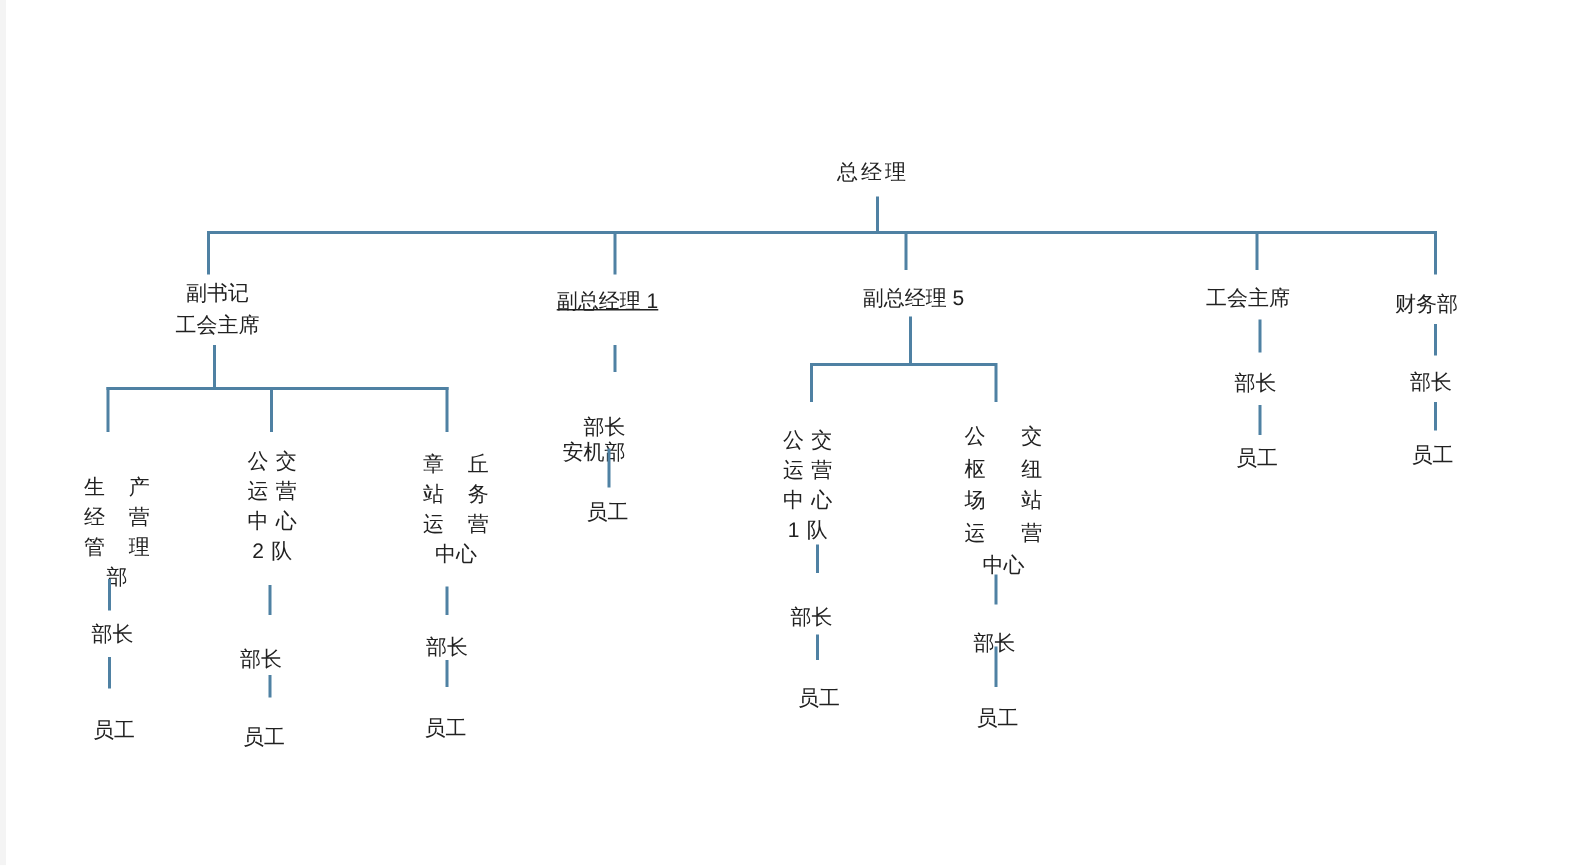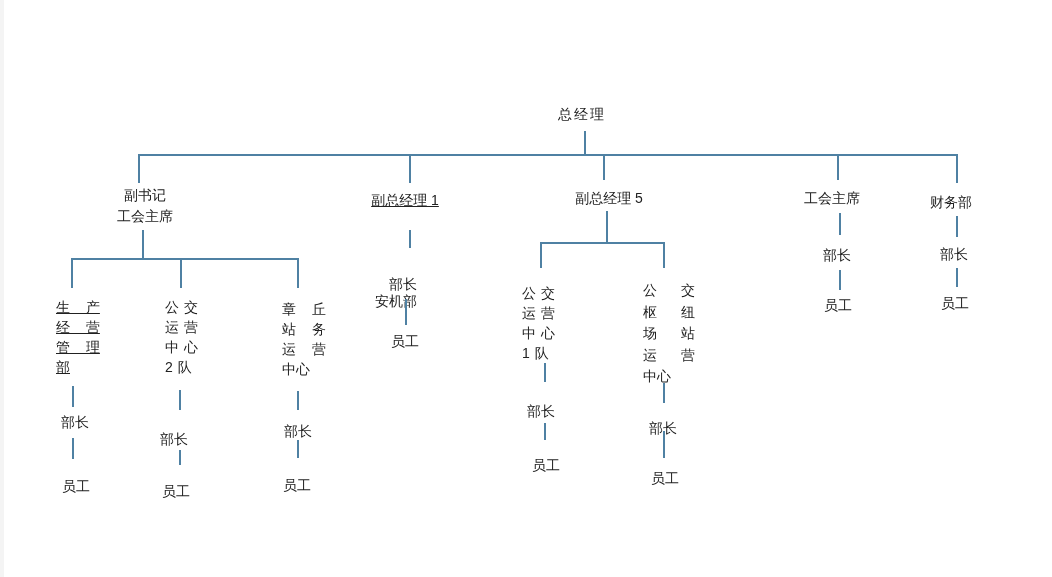--- a/index.html
+++ b/index.html
@@ -4,21 +4,21 @@
 <style>
   html,body{margin:0;padding:0;background:#fff;}
   .canvas{
     position:relative;width:1052px;height:577px;background:#ffffff;
     font-family:"Liberation Sans","DejaVu Sans",sans-serif;
     color:#212121;overflow:hidden;
   }
   .page-edge{position:absolute;left:0;top:0;width:4px;height:100%;background:#f4f4f4;}
   .lbl{position:absolute;font-size:14px;line-height:21px;white-space:pre-line;}
   .c{transform:translateX(-50%);text-align:center;}
-  .wrap{line-height:20px;text-align:left;}
+  .wrap{line-height:20px;text-align:center;}
   .gap-wide{word-spacing:12px;}
   .gap-narrow{word-spacing:1px;}
   .gap-xwide{word-spacing:20px;}
   .tall{line-height:21.5px;}
   .title{font-size:14px;letter-spacing:2px;}
   .vline{position:absolute;width:1.6px;background:var(--line,#4f81a3);}
   .hline{position:absolute;height:1.6px;background:var(--line,#4f81a3);}
 </style>
 </head>
 <body>
@@ -42,21 +42,21 @@
   <div class="lbl c" style="left:609px;top:188px;">副总经理 5</div>
   <div class="lbl c" style="left:832px;top:188px;">工会主席</div>
   <div class="lbl c" style="left:951px;top:192px;">财务部</div>
 
   <div class="vline" style="left:142px;top:230px;height:28px;"></div>
   <div class="hline" style="left:71px;top:258px;width:228px;"></div>
   <div class="vline" style="left:71px;top:258px;height:30px;"></div>
   <div class="vline" style="left:180px;top:258px;height:30px;"></div>
   <div class="vline" style="left:297px;top:258px;height:30px;"></div>
 
-  <div class="lbl wrap gap-wide" style="left:56px;top:297px;text-decoration:underline;">生 产
+  <div class="lbl wrap gap-wide" style="left:56px;top:314px;">生 产
 经 营
 管 理
 部</div>
   <div class="vline" style="left:72px;top:386px;height:21px;"></div>
   <div class="lbl c" style="left:75px;top:412px;">部长</div>
   <div class="vline" style="left:72px;top:438px;height:21px;"></div>
   <div class="lbl c" style="left:76px;top:476px;">员工</div>
 
   <div class="lbl wrap gap-narrow" style="left:165px;top:297px;">公 交
 运 营

